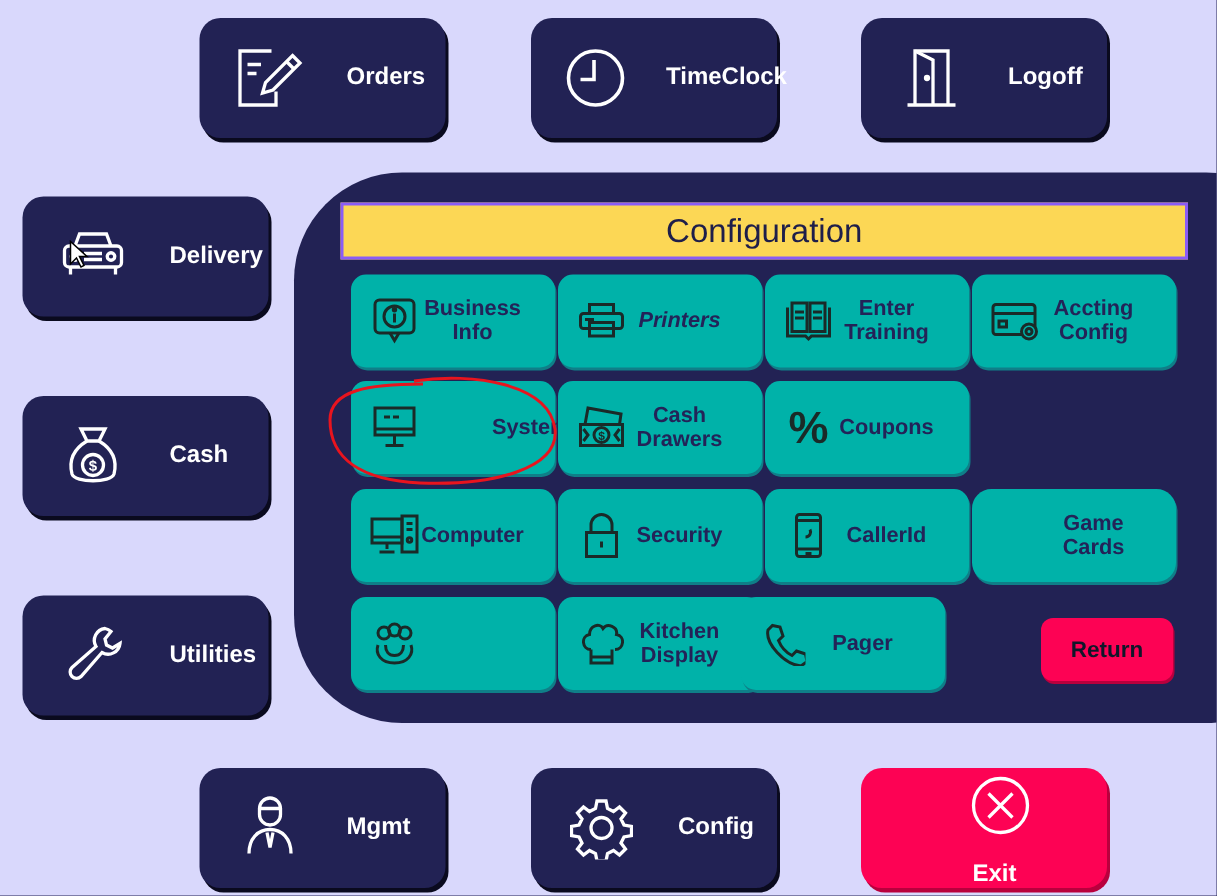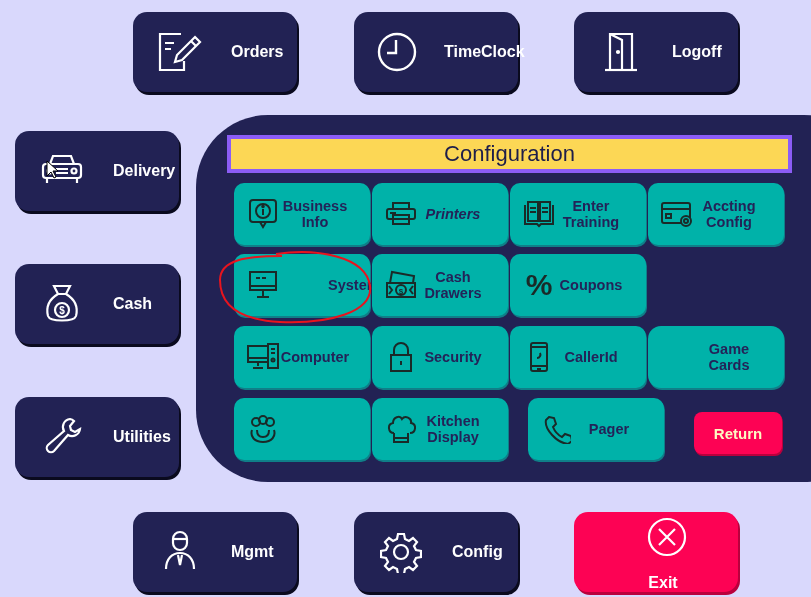--- a/index.html
+++ b/index.html
@@ -18,38 +18,38 @@
   }
   .nav-btn.exit { background:#fd0254; box-shadow:2px 3px 0 #b9003d;flex-direction:column; }
   .nav-btn .ico { width:50px; height:50px; margin-left:22px; display:flex; align-items:center; justify-content:center; }
   .nav-btn .lbl { font-weight:bold; font-size:16px; margin-left:14px; }
   .panel {
     position:absolute; left:196px; top:115px; width:680px; height:367px;
     background:#222254; border-radius:72px;
   }
   .title-bar {
     position:absolute; left:227px; top:135px; width:565px; height:38px;
-    background:#fcd755; border:4px solid #8b5cf6; box-sizing:border-box;
+    background:#fcd755; border:2px solid #8b5cf6; box-sizing:border-box;
     display:flex; align-items:center; justify-content:center;
     font-size:22px; color:#1e1e4a;
   }
   .tile {
     position:absolute; width:136px; height:62px;
     background:#00b2a9; border-radius:10px;
     box-shadow:1px 2px 0 #0f7f88;
     display:flex; align-items:center; cursor:pointer;
     color:#232358; font-weight:bold; font-size:14.5px;
     box-sizing:border-box;
   }
   .tile .ico { width:34px; height:34px; margin-left:12px; flex:0 0 34px; display:flex; align-items:center; justify-content:center; }
   .tile .lbl { flex:1; text-align:center; line-height:16px; padding-right:20px; white-space:pre-line; }
   .return-btn {
     position:absolute; left:694px; top:412px; width:88px; height:42px;
     background:#fd0254; border-radius:8px; box-shadow:1px 2px 0 #b9003d;
-    color:#fef9c3; font-weight:bold; font-size:15px;
+    color:#0f172a; font-weight:bold; font-size:15px;
     display:flex; align-items:center; justify-content:center; cursor:pointer;
   }
   .annot {
     position:absolute; left:216px; top:250px; width:158px; height:76px; pointer-events:none;
   }
   .cursor { position:absolute; left:46px; top:160px; width:14px; height:20px; pointer-events:none; }
 </style>
 </head>
 <body>
 
@@ -283,21 +283,21 @@
       <span class="ico">
         <svg width="30" height="32" viewBox="0 0 30 32" fill="none" stroke="#1a2a28" stroke-width="2">
           <path d="M8 20c-6 0-7-9-1-10 0-6 7-8 9-4 3-4 10-1 9 4 6 1 5 10-1 10"></path>
           <path d="M8 20v9h14v-9"></path>
           <path d="M8 25h14"></path>
         </svg>
       </span>
       <span class="lbl">Kitchen
 Display</span>
     </div>
-    <div class="tile" style="left: 528px; top: 398px;">
+    <div class="tile" style="left: 494px; top: 398px;">
       <span class="ico">
         <svg width="28" height="30" viewBox="0 0 28 30" fill="none" stroke="#1a2a28" stroke-width="2">
           <path d="M6 3l5 1 2 6-3 3c2 5 5 8 9 10l3-3 6 2 1 5-4 3C14 29 1 15 3 6z"></path>
         </svg>
       </span>
       <span class="lbl">Pager</span>
     </div>
   </div>
 
 <div class="return-btn">Return</div>

